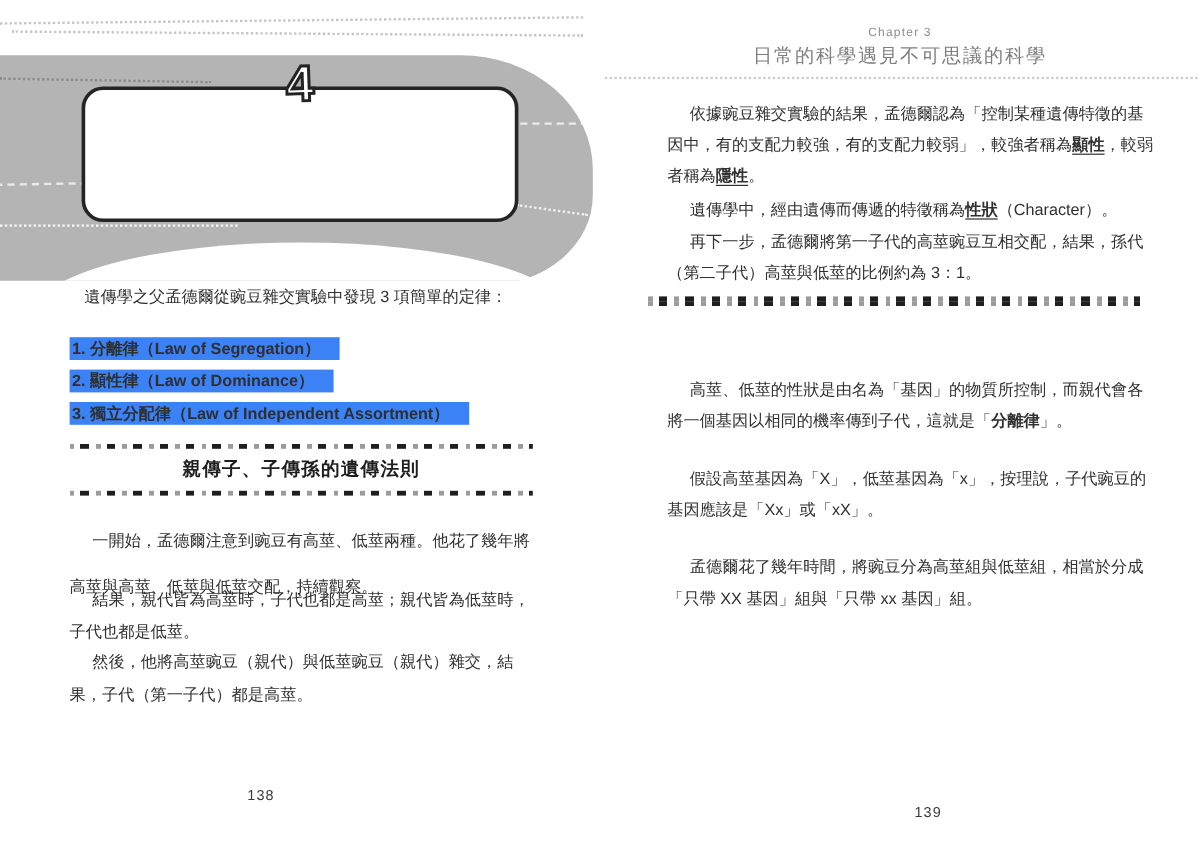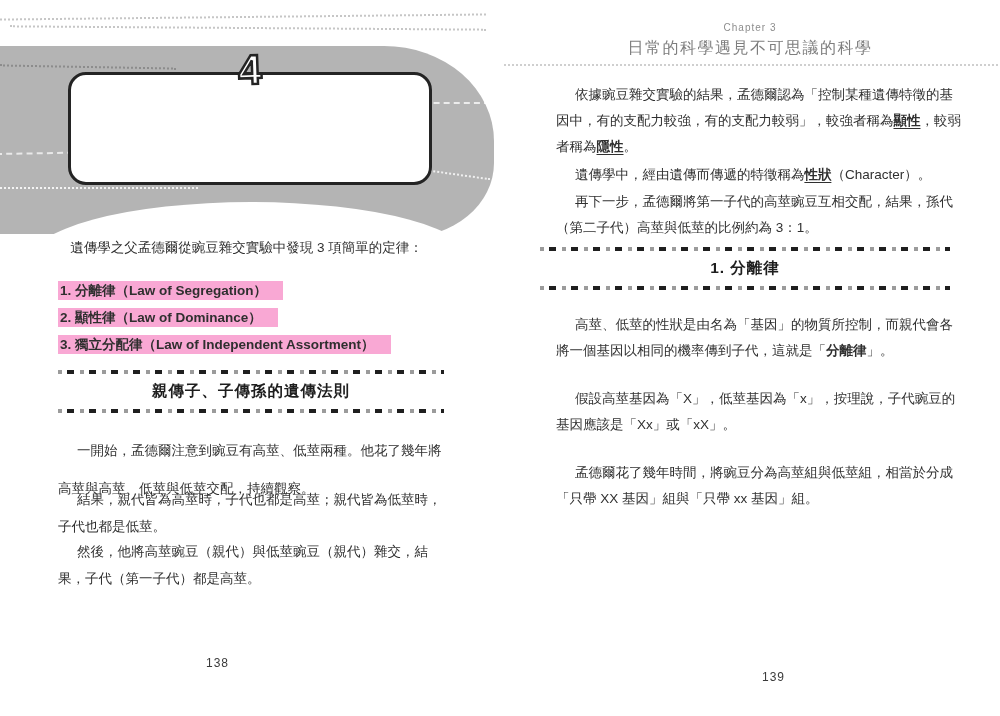--- a/index.html
+++ b/index.html
@@ -65,21 +65,21 @@
     background-image:repeating-linear-gradient(90deg,
       #9b9b9b 0 4px, transparent 4px 9px,
       #1f1f1f 9px 16px, transparent 16px 22px);
   }
 
   
   .lp-intro { position:absolute; left:44px; top:234px; width:386px; line-height:27px;text-align:center; }
   .lp-laws  { position:absolute; left:58px; top:282px; width:386px; list-style:none; }
   .lp-laws li { height:27px; font-weight:bold; font-size:13.5px; }
   .lp-laws li span {
-    background:#f9a8d4; padding:2px 16px 2px 2px;
+    background:#3b82f6; padding:2px 16px 2px 2px;
   }
   .lp-sechead { position:absolute; left:58px; top:370px; width:386px; }
   .lp-sechead .hd, .rp-sechead .hd {
     text-align:center; font-weight:bold; font-size:15.5px; letter-spacing:1px;
     padding:7px 0; color:#1e1e1e;
   }
   .lp-p1 { position:absolute; left:58px; top:432px; width:386px; line-height:38px; }
   .lp-p2 { position:absolute; left:58px; top:486px; width:386px; line-height:27px; }
   .lp-p3 { position:absolute; left:58px; top:538px; width:386px; line-height:27px; }
   .pagenum { position:absolute; font-size:12px; color:#3a3a3a; letter-spacing:1px; }
@@ -157,21 +157,20 @@
   </p>
 
   <p class="body-text indent rp-p rp-p2">
     <span>遺傳學中，經由遺傳而傳遞的特徵稱為</span><span class="bu">性狀</span><span>（Character）。</span>
   </p>
 
   <p class="body-text indent rp-p rp-p3">再下一步，孟德爾將第一子代的高莖豌豆互相交配，結果，孫代（第二子代）高莖與低莖的比例約為 3：1。</p>
 
   <div class="rp-sechead">
     <div class="dashline"></div>
-    <div class="hd">1. 分離律</div>
     <div class="dashline"></div>
   </div>
 
   <p class="body-text indent rp-p rp-p4">
     <span>高莖、低莖的性狀是由名為「基因」的物質所控制，而親代會各將一個基因以相同的機率傳到子代，這就是「</span><span class="b">分離律</span><span>」。</span>
   </p>
 
   <p class="body-text indent rp-p rp-p5">假設高莖基因為「X」，低莖基因為「x」，按理說，子代豌豆的基因應該是「Xx」或「xX」。</p>
   <p class="body-text indent rp-p rp-p6">孟德爾花了幾年時間，將豌豆分為高莖組與低莖組，相當於分成「只帶 XX 基因」組與「只帶 xx 基因」組。</p>
 

